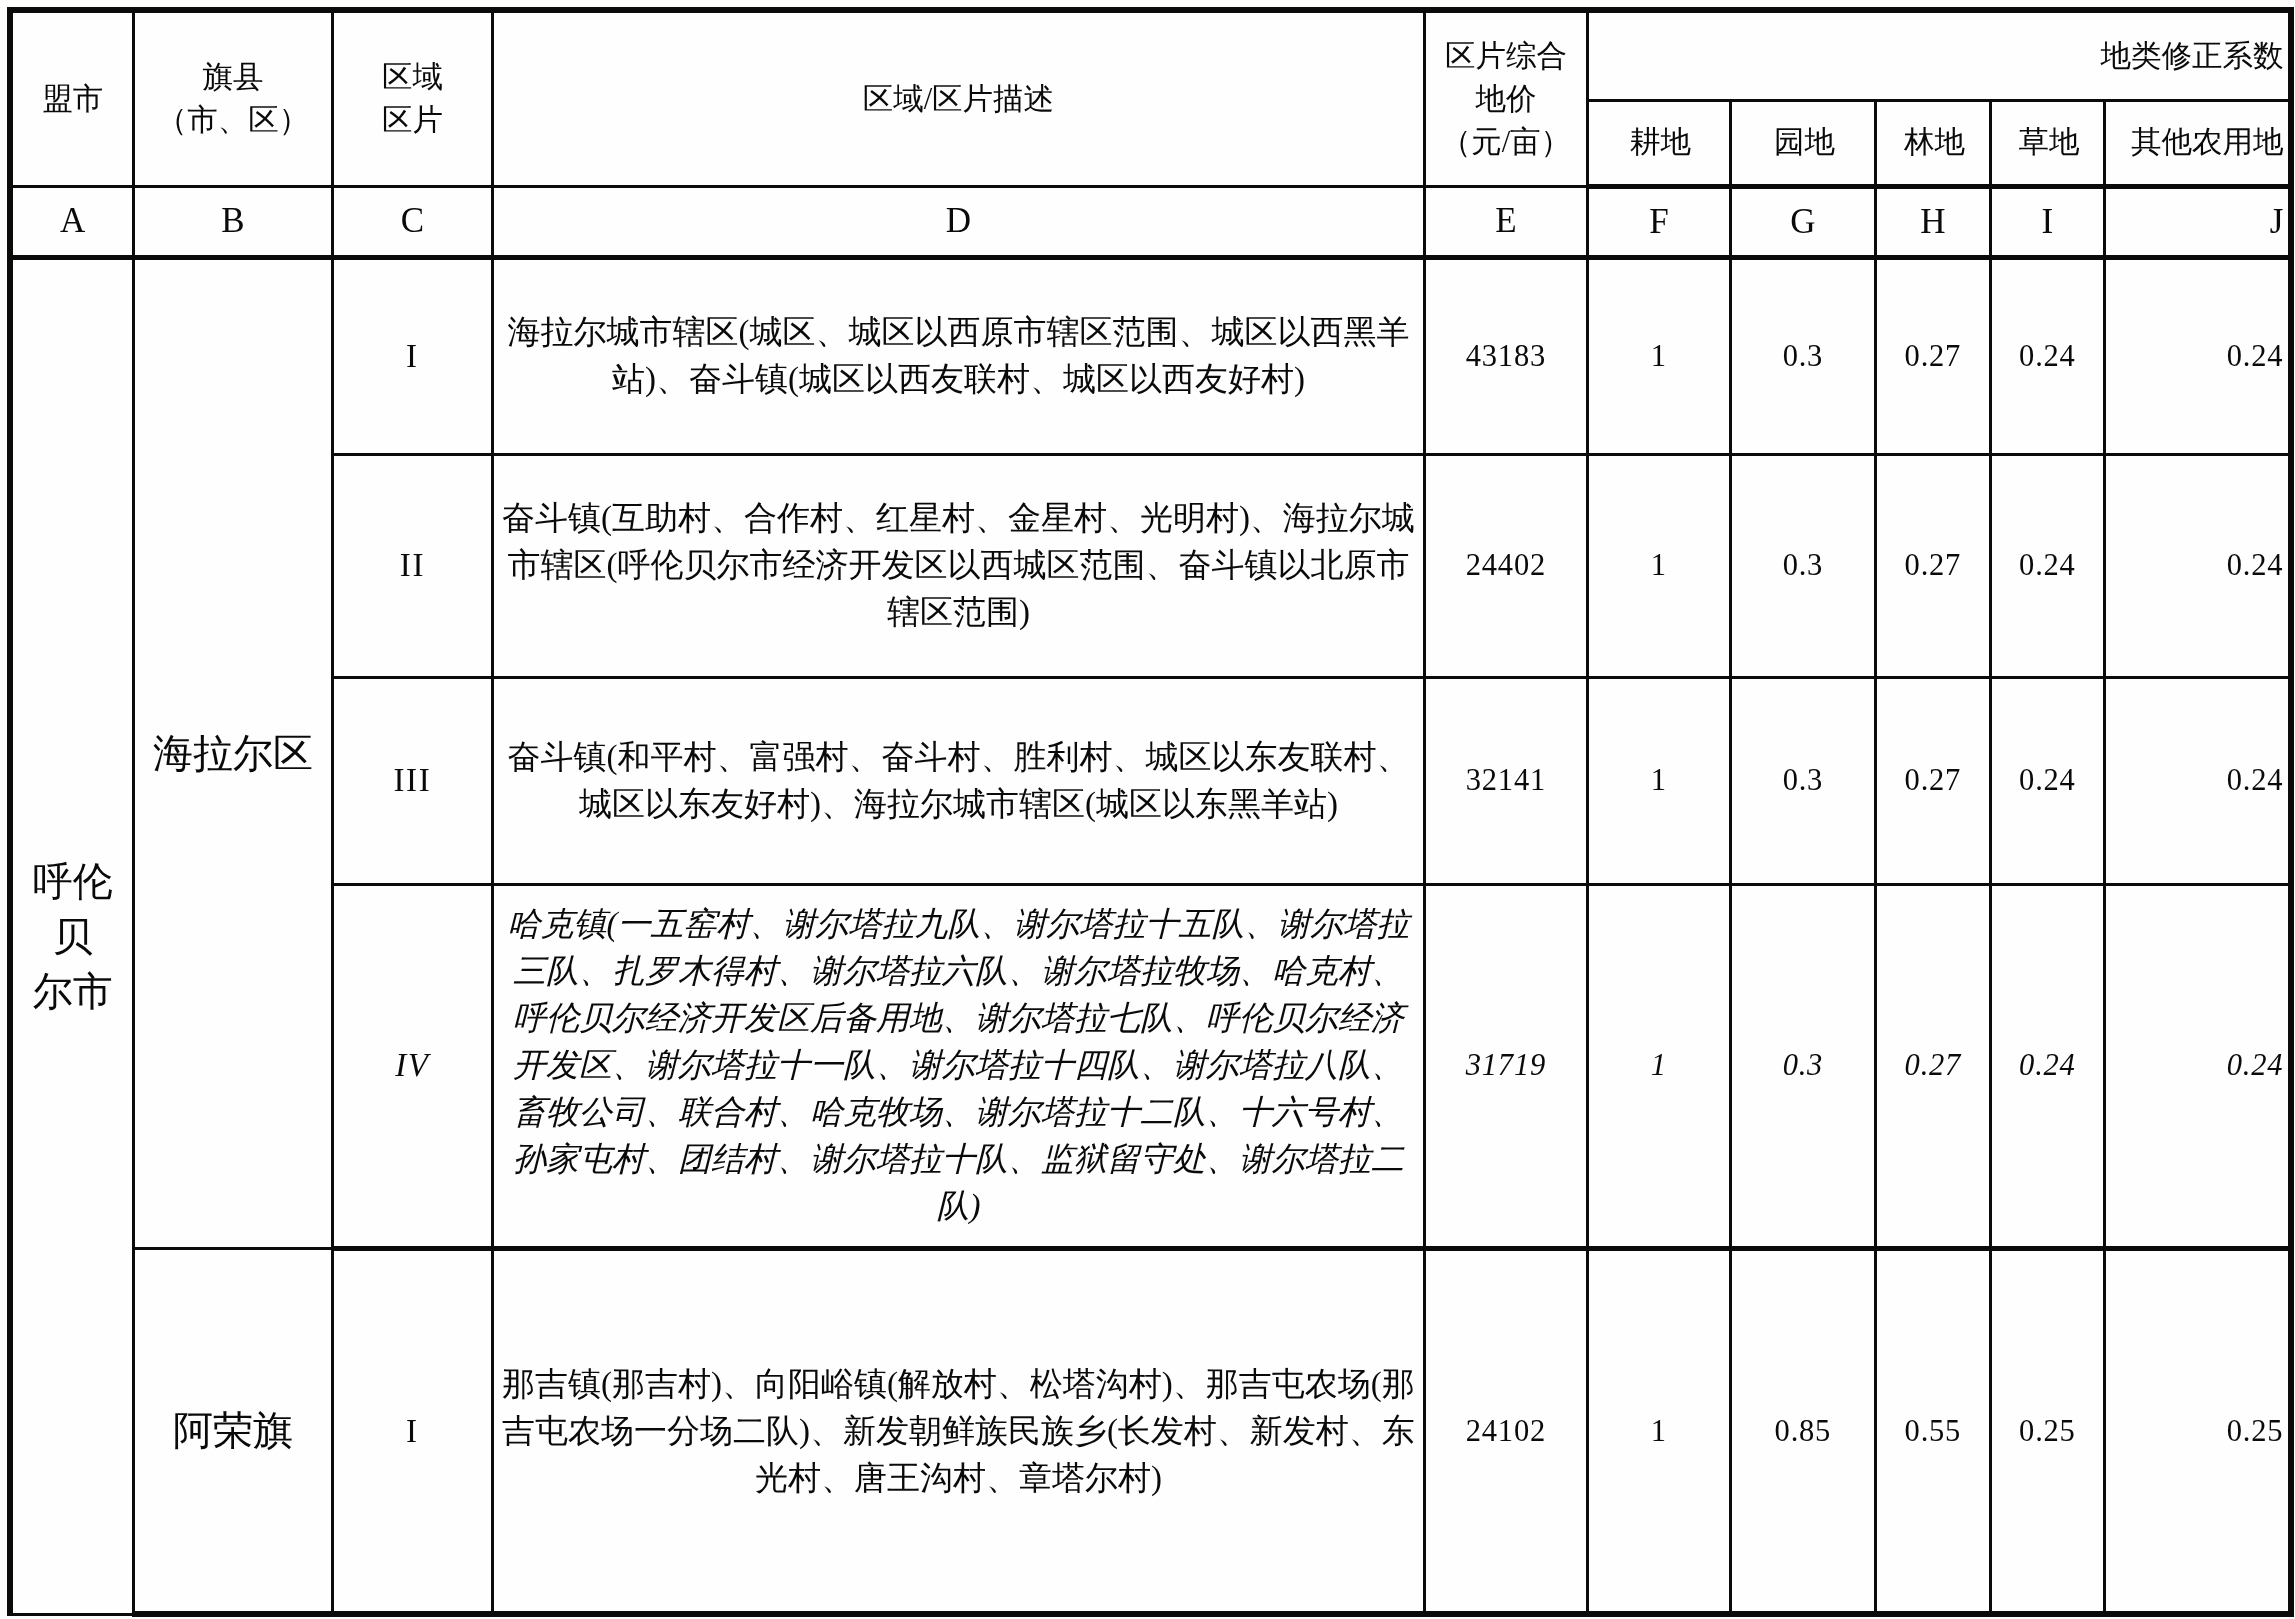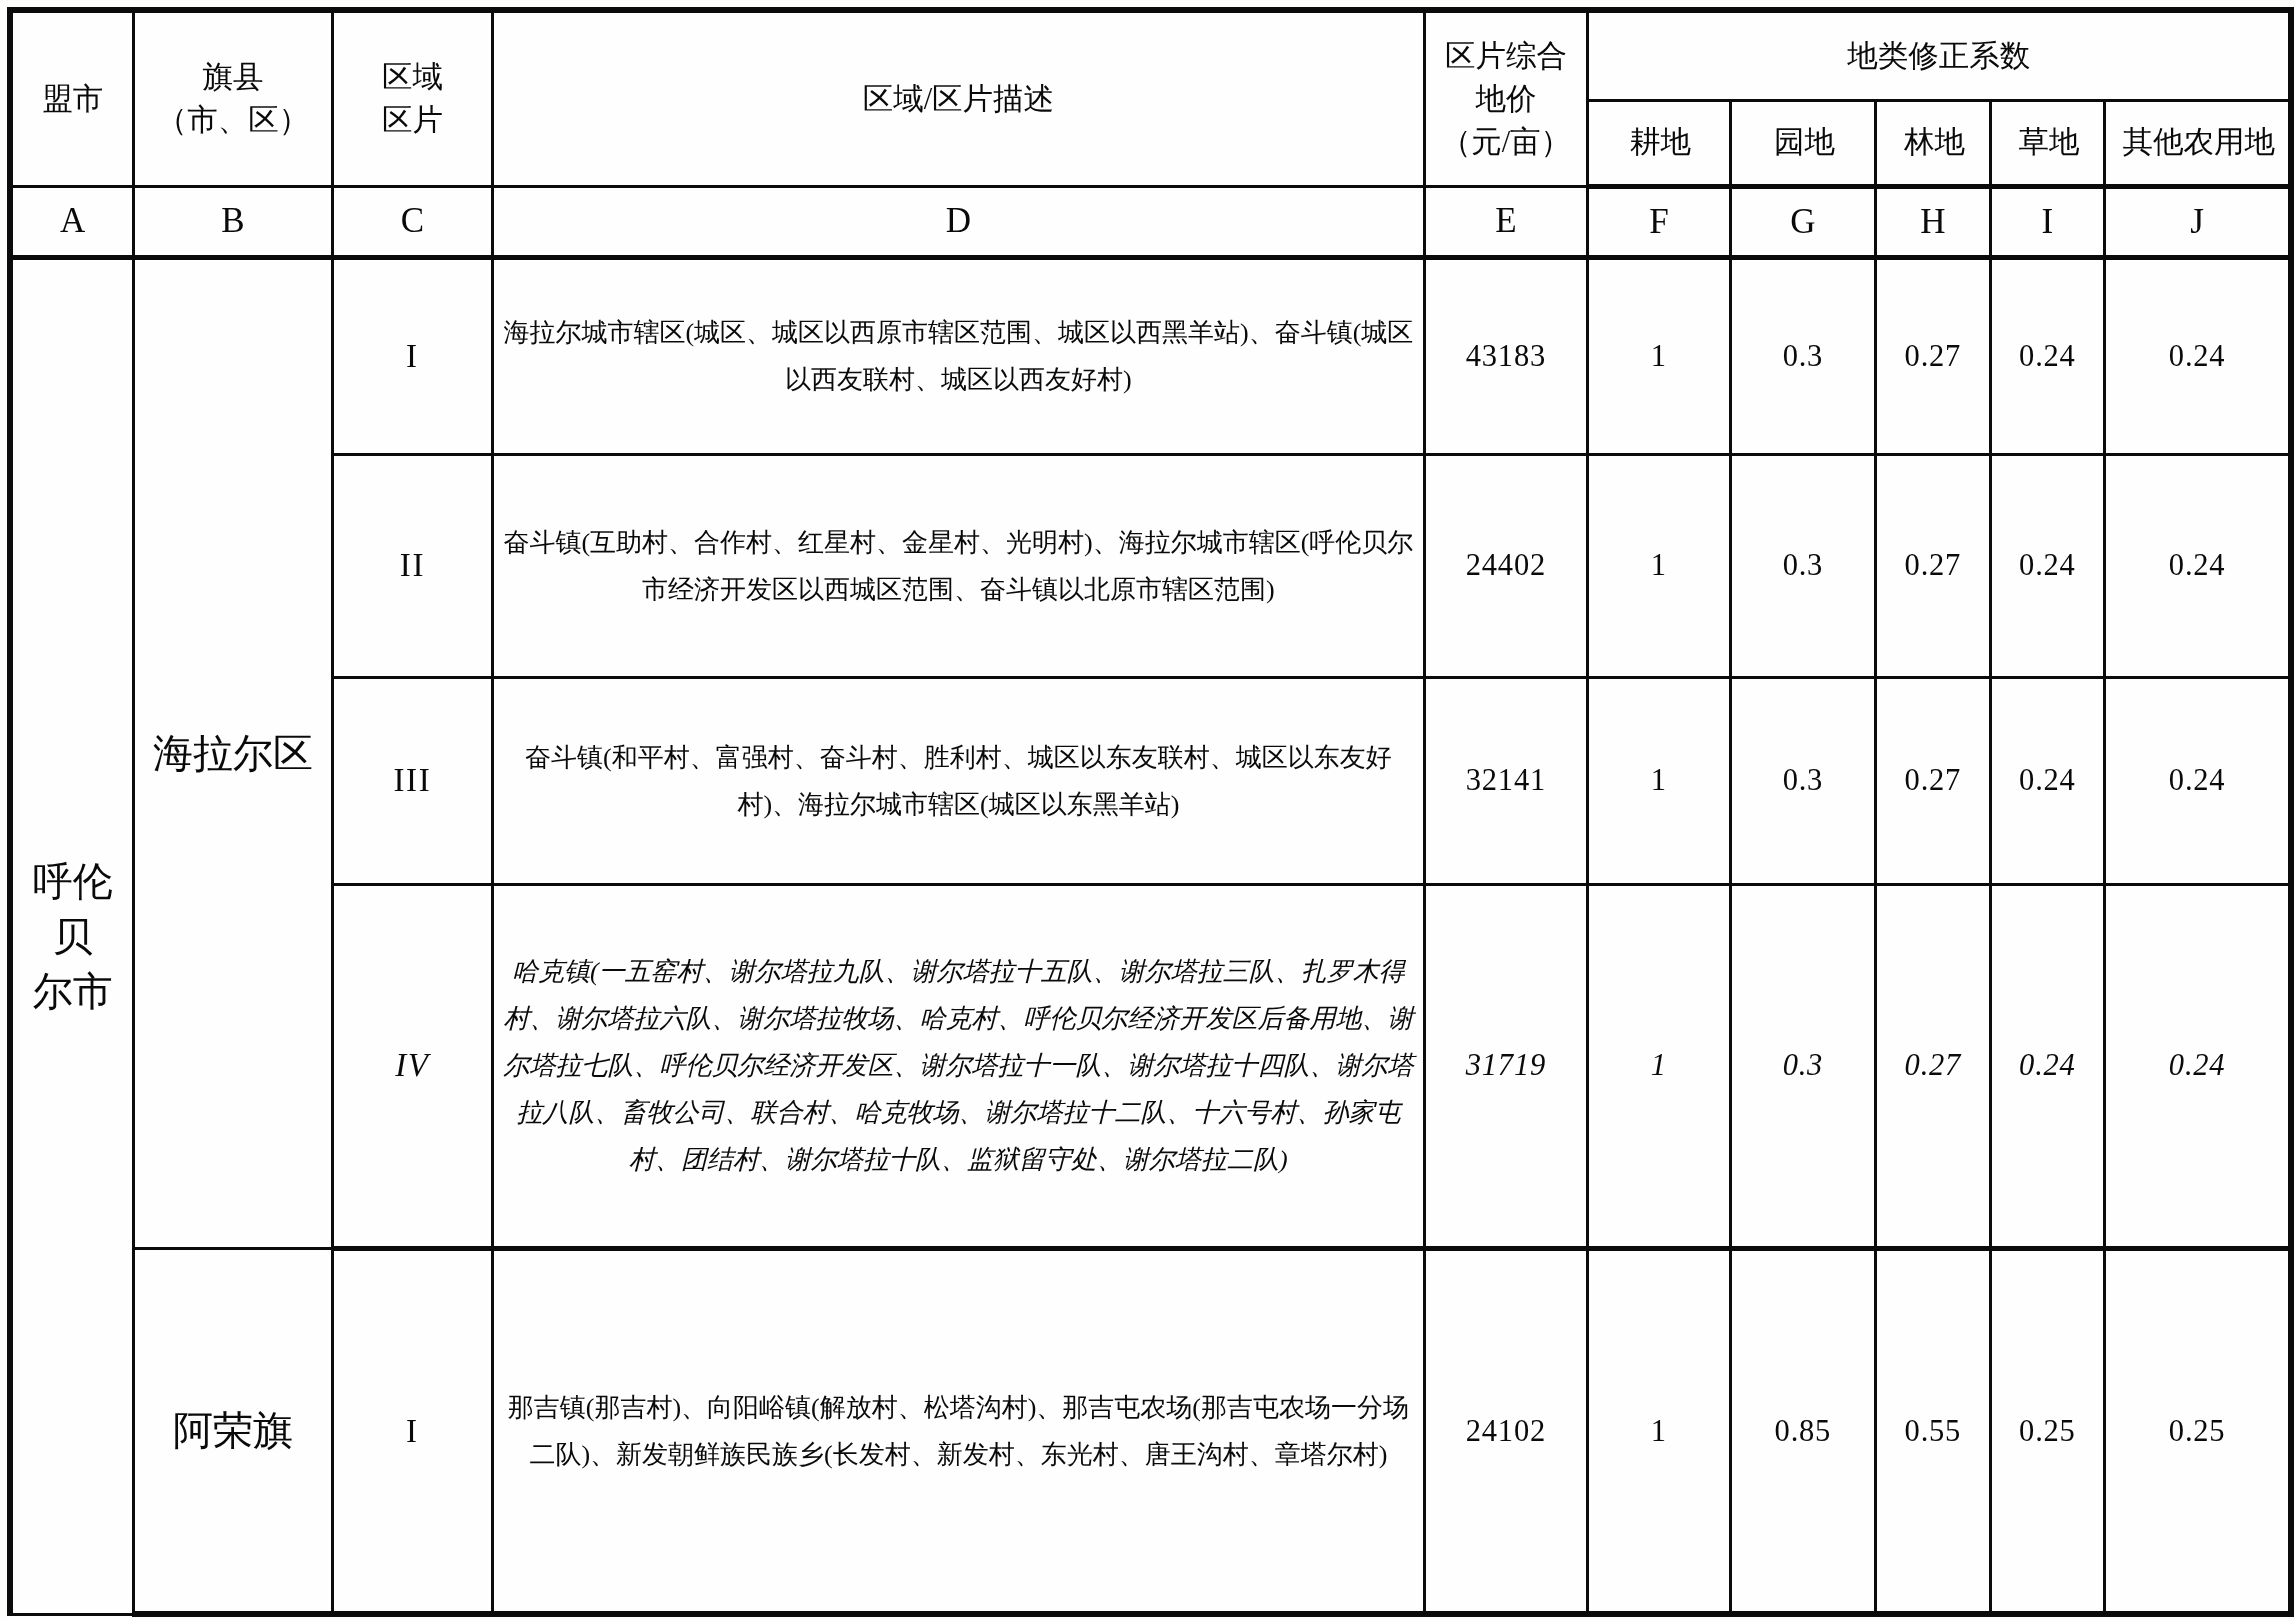--- a/index.html
+++ b/index.html
@@ -28,30 +28,30 @@
     text-align: center;
     vertical-align: middle;
     font-weight: normal;
     overflow: hidden;
   }
   
   .landtable tr.subhead-row th { border-bottom-width: 5px; padding-left: 8px; }
   .landtable tr.letter-row td { border-bottom-width: 5.8px; }
   .landtable tr.section-end td { border-bottom-width: 5px; font-style: italic; }
   .landtable .outer-l { border-left-width: 6.6px; text-align: center; }
-  .landtable .outer-r { border-right-width: 6.6px; }
+  .landtable .outer-r { border-right-width: 6.6px; text-align: right; }
   .landtable tr.head-row th { border-top-width: 6.6px; }
   .landtable tr.last-row td { border-bottom-width: 6.6px; }
 
   .hd { font-size: 30.5px; line-height: 43px; white-space: pre-line; }
   .letter { font-size: 35px; font-weight: bold; font-family: "Liberation Serif", serif; }
   .zone { font-size: 33px; font-weight: bold; letter-spacing: 1.6px; font-family: "Liberation Serif", serif; }
   .county { font-size: 40px; white-space: pre-line; }
   .desc {
-    font-size: 26px;
+    font-size: 33px;
     line-height: 47px;
     text-align: left;
     padding: 5px 8.2px 5px 6.6px;
   }
   .num { font-size: 30.5px; letter-spacing: 0.8px; }
 </style>
 </head>
 <body>
 
 <div class="page">

